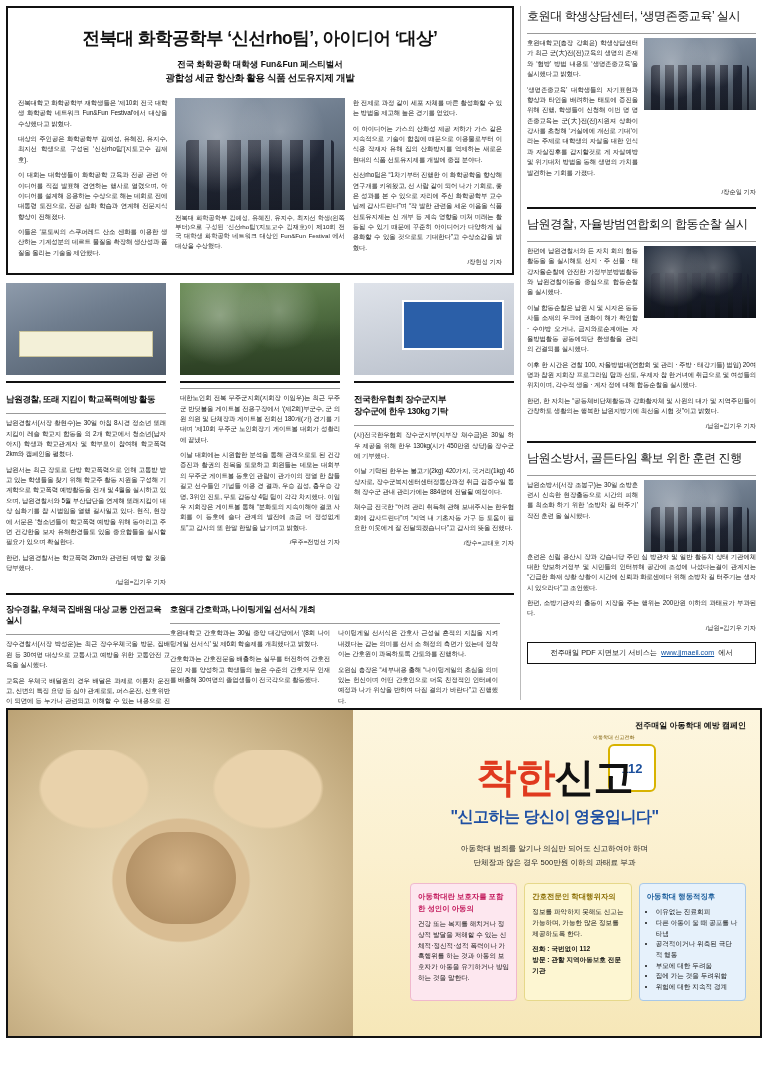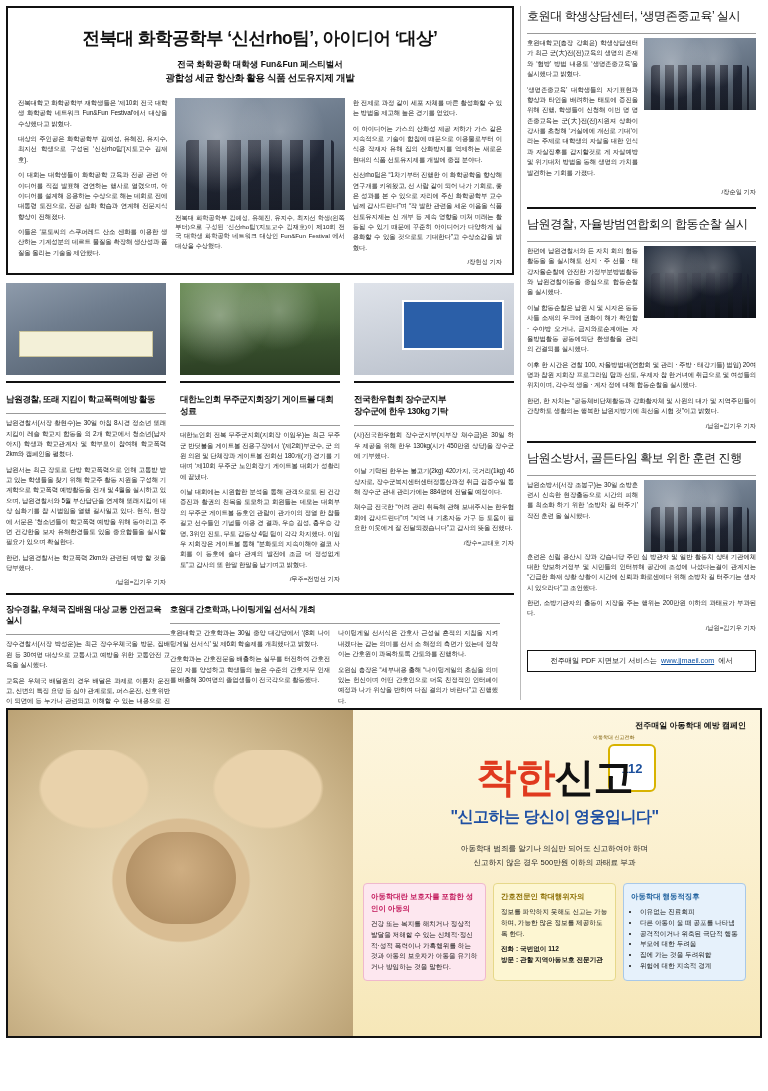--- a/index.html
+++ b/index.html
@@ -105,21 +105,21 @@
   .r-block { padding-bottom: 4px; }
   .r-flex { display:flex; gap:6px; }
   .r-txt { flex:1; }
   .r-photo { width: 112px; height: 72px; }
 
   .contact {
     border: 2px solid #111; text-align:center; font-size: 9px; font-weight:bold;
     padding: 5px 0; margin-top: 6px; letter-spacing:0.5px;
   }
   .pdf-bar {
-    border:1px solid #111; font-size: 7.2px; padding:5px 6px; margin-top:13px;
+    border:1px solid #111; font-size: 7.2px; padding:5px 6px; margin-top:5px;
     display:flex; align-items:center; gap:4px; justify-content:center;
   }
   .pdf-bar a { color:#0b4fa0; text-decoration:underline; }
 
   
   .ad {
     position:relative; margin-top: 8px; height: 330px;
     border: 2px solid #111;
     background: linear-gradient(180deg, #fdf6df 0%, #fbf0cf 45%, #f6e7b8 100%);
     overflow:hidden;
@@ -154,21 +154,21 @@
   }
   .ad-title .hi { color:#e03a1f; }
   .ad-sub {
     text-align:center; font-size: 16px; font-weight:bold; color:#1e4fa3;
     letter-spacing:-0.5px; margin-bottom: 14px;
   }
   .ad-lines { text-align:center; font-size: 7.6px; line-height:1.8; color:#222; }
   .ad-cards { display:flex; gap:7px; margin-top: 14px; }
   .ad-card { flex:1; border-radius:4px; padding:7px 7px; font-size:6.6px; line-height:1.62; }
   .ad-card h4 { margin:0 0 4px 0; font-size:7.4px; }
-  .card-pink { background:#fde7ef; border:1px solid #f0b8cd; }
+  .card-pink { background:#fde7ef; border:1px solid #f0b8cd;margin-left:47px; }
   .card-pink h4 { color:#c2185b; }
   .card-yellow { background:#fdf6d2; border:1px solid #e6d88a; }
   .card-yellow h4 { color:#8a6d00; }
   .card-blue { background:#e6f1fb; border:1px solid #a8c8e8; }
   .card-blue h4 { color:#1b5e9c; }
   .ul { margin:0; padding-left: 9px; }
 </style>
 </head>
 <body>
 
@@ -214,21 +214,20 @@
           <div class="hr-thin"></div>
           <p class="para">남원경찰서(서장 황현수)는 30일 아침 8시경 정소년 또래지킴이 레슬 학교지 합동을 외 2개 학교에서 청소년(남자아지) 학생과 학교관계자 및 학부모이 참여해 학교폭력 2km와 캠페인을 펼쳤다.</p>
           <p class="para">남원서는 최근 장도로 단방 학교폭력으로 인해 고통받 받고 있는 학생들을 찾기 위해 학교주 활동 지원을 구성해 기계학으로 학교폭력 예방활동을 전개 및 4월을 실시하고 있으며, 남원경찰서와 5월 부산담단을 연계해 또래지킴이 대상 심화기를 참 시범임을 열행 길사일고 있다. 현직, 현장에 서문은 ‘청소년들이 학교폭력 예방을 위해 동아리고 주면 건강한을 보자 유해환경들도 있을 중요함들을 실시할 필요가 있으며 확실한다.</p>
           <p class="para">한편, 남원경찰서는 학교폭력 2km와 관련된 예방 할 것을 당부했다.</p>
           <div class="byline">/남원=김기우 기자</div>
         </div>
 
         <div class="strip-item">
           <div class="photo ph-green"></div>
           <div class="hr-dark"></div>
-          <div class="strip-head">대한노인회 무주군지회장기 게이트볼 대회 성료</div>
           <div class="hr-thin"></div>
           <p class="para">대한노인회 전북 무주군지회(지회장 이임우)는 최근 무주군 반딧불을 게이트볼 전용구장에서 ‘(제2회)부군수, 군 의원 의원 및 단체장과 게이트볼 전회선 180개(가) 경기를 기대며 ‘제10회 무주군 노인회장기 게이트볼 대회가 성황리에 끝냈다.</p>
           <p class="para">이날 대회에는 시원함한 분석을 통해 관객으로도 된 건강증진과 활권의 친목을 도모하고 회원들는 데모는 대회부의 무주군 게이트볼 동호인 관람이 관가이의 정열 한 참들 길교 선수들인 기념들 이용 경 결과, 우승 김성, 충우승 강명, 3위인 진도, 무도 감동상 4팀 팀이 각각 차지했다. 이임우 지회장은 게이트볼 통해 “분화도의 지속이해야 결코 사회를 이 동호에 슬다 관계의 발전에 조금 더 정성없게도”고 감사의 또 한말 한말을 남기며고 밝혔다.</p>
           <div class="byline">/무주=전병선 기자</div>
         </div>
 
         <div class="strip-item">
           <div class="photo ph-blueboard"></div>
           <div class="hr-dark"></div>
           <div class="strip-head" style="white-space:pre-line;">전국한우협회 장수군지부
@@ -333,21 +332,21 @@
     <div class="ad-badge-sub">아동학대 신고전화</div>
     <div class="ad-badge">112</div>
 
     <div class="ad-right">
       <div class="ad-title">
         <span class="hi">착한</span><span>신고</span>
       </div>
       <div class="ad-sub">"신고하는 당신이 영웅입니다"</div>
       <div class="ad-lines">
         <div>아동학대 범죄를 알기나 의심만 되어도 신고하여야 하며</div>
-        <div>신고하지 않은 경우 500만원 이하의 과태료 부과</div>
+        <div>단체장과 않은 경우 500만원 이하의 과태료 부과</div>
       </div>
 
       <div class="ad-cards">
         <div class="ad-card card-pink">
           <h4>아동학대란 보호자를 포함한 성인이 아동의</h4>
           <div>건강 또는 복지를 해치거나 정상적 발달을 저해할 수 있는 신체적·정신적·성적 폭력이나 가혹행위를 하는 것과 아동의 보호자가 아동을 유기하거나 방임하는 것을 말한다.</div>
         </div>
         <div class="ad-card card-yellow">
           <h4>간호전문인 학대행위자의</h4>
           <div>정보를 파악하지 못해도 신고는 가능하며, 가능한 많은 정보를 제공하도록 한다.</div>

